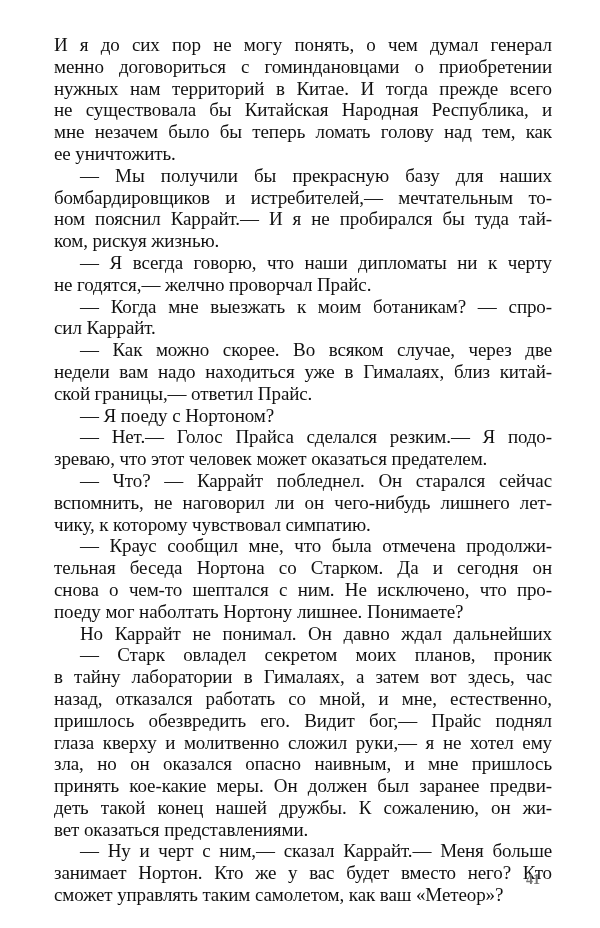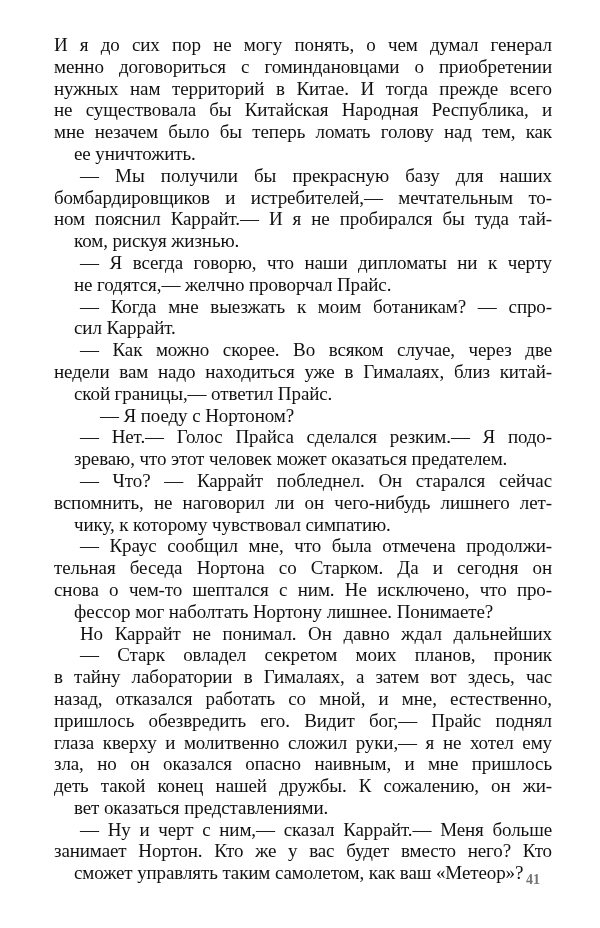--- a/index.html
+++ b/index.html
@@ -7,21 +7,21 @@
     .page {
       position: absolute; left: 54px; top: 34px; width: 498px;
       font-family: "Liberation Serif", "DejaVu Serif", serif;
       font-size: 19px; line-height: 21.8px; color: #111;
       letter-spacing: -0.1px;
     }
     .line {
       display: block; height: 21.8px; white-space: nowrap;
       text-align: justify; text-align-last: justify;
     }
-    .line.last { text-align-last: left; margin-left: 20px; }
+    .line.last { text-align-last: left; }
     .line.indent { padding-left: 26px; }
     .pagenum {
       position: absolute; left: 526px; top: 872px;
       font-family: "Liberation Serif", "DejaVu Serif", serif;
       font-size: 14px; font-weight: bold; color: #737373;
     }
   </style>
 </head>
 <body>
 
@@ -45,27 +45,28 @@
     <span class="line last">ской границы,— ответил Прайс.</span>
     <span class="line indent last">— Я поеду с Нортоном?</span>
     <span class="line indent">— Нет.— Голос Прайса сделался резким.— Я подо-</span>
     <span class="line last">зреваю, что этот человек может оказаться предателем.</span>
     <span class="line indent">— Что? — Каррайт побледнел. Он старался сейчас</span>
     <span class="line">вспомнить, не наговорил ли он чего-нибудь лишнего лет-</span>
     <span class="line last">чику, к которому чувствовал симпатию.</span>
     <span class="line indent">— Краус сообщил мне, что была отмечена продолжи-</span>
     <span class="line">тельная беседа Нортона со Старком. Да и сегодня он</span>
     <span class="line">снова о чем-то шептался с ним. Не исключено, что про-</span>
-    <span class="line last">фессор мог наболтать Нортону лишнее. Понимаете?</span>
+    <span class="line last">поеду мог наболтать Нортону лишнее. Понимаете?</span>
     <span class="line indent">Но Каррайт не понимал. Он давно ждал дальнейших</span>
     <span class="line indent">— Старк овладел секретом моих планов, проник</span>
     <span class="line">в тайну лаборатории в Гималаях, а затем вот здесь, час</span>
     <span class="line">назад, отказался работать со мной, и мне, естественно,</span>
     <span class="line">пришлось обезвредить его. Видит бог,— Прайс поднял</span>
     <span class="line">глаза кверху и молитвенно сложил руки,— я не хотел ему</span>
     <span class="line">зла, но он оказался опасно наивным, и мне пришлось</span>
+    <span class="line">принять кое-какие меры. Он должен был заранее предви-</span>
     <span class="line">деть такой конец нашей дружбы. К сожалению, он жи-</span>
     <span class="line last">вет оказаться представлениями.</span>
     <span class="line indent">— Ну и черт с ним,— сказал Каррайт.— Меня больше</span>
     <span class="line">занимает Нортон. Кто же у вас будет вместо него? Кто</span>
     <span class="line last">сможет управлять таким самолетом, как ваш «Метеор»?</span>
   </div>
 <div class="pagenum">41</div>
 
 </body></html>

